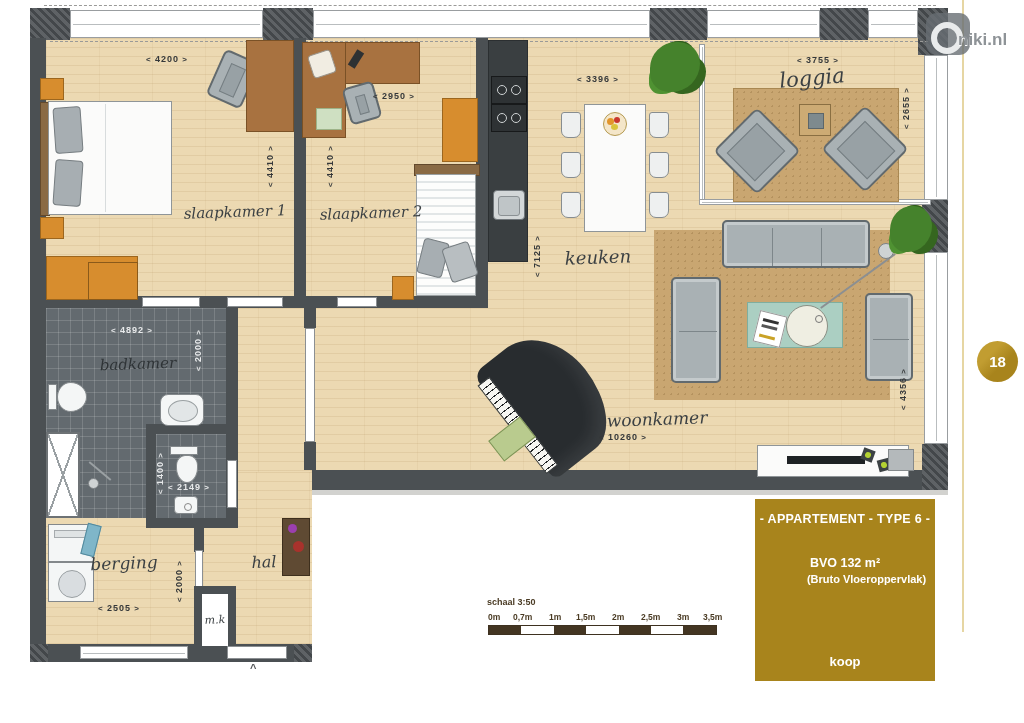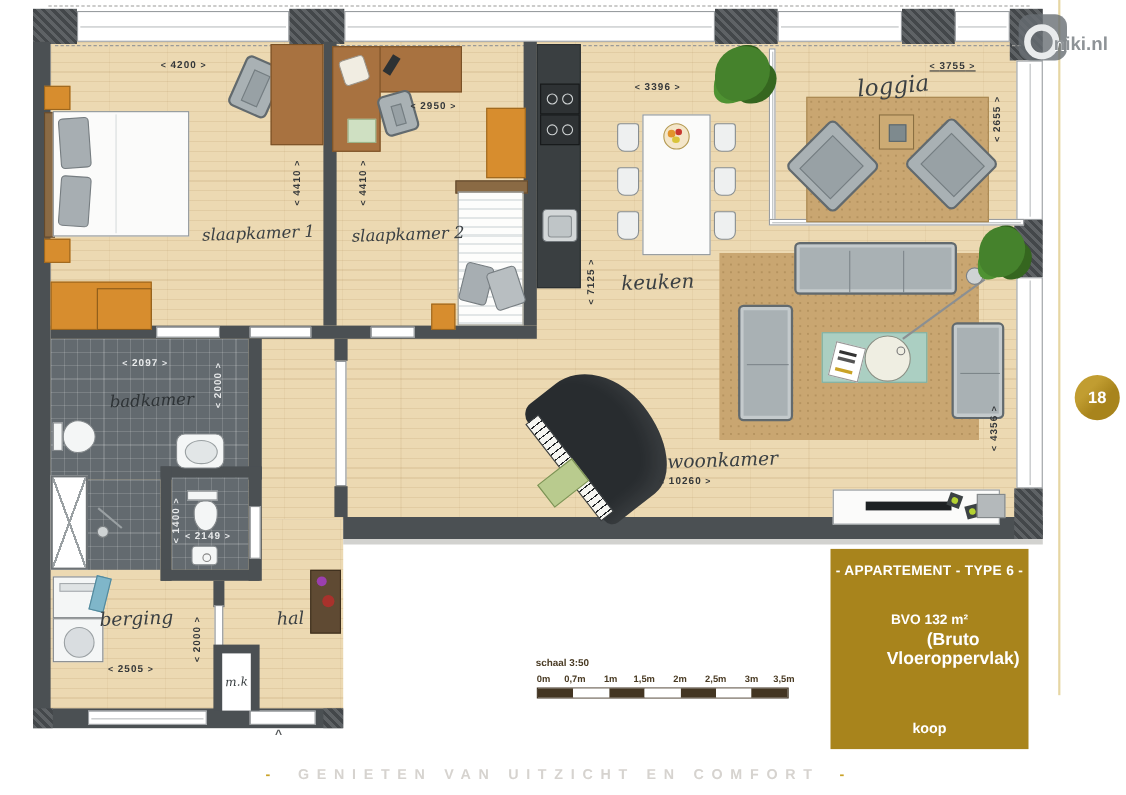--- a/index.html
+++ b/index.html
@@ -261,40 +261,40 @@
   <div class="roomlabel" style="left:124px;top:563px;font-size:17px;">berging</div>
   <div class="roomlabel" style="left:264px;top:562px;font-size:16px;">hal</div>
   <div class="roomlabel" style="left:215px;top:620px;font-size:11px;">m.k</div>
 
   <div class="dim" style="left:167px;top:59px;">4200</div>
   <div class="dim v" style="left:270px;top:166px;">4410</div>
   <div class="dim" style="left:394px;top:96px;">2950</div>
   <div class="dim v" style="left:330px;top:166px;">4410</div>
   <div class="dim" style="left:598px;top:79px;">3396</div>
   <div class="dim v" style="left:537px;top:256px;">7125</div>
-  <div class="dim" style="left:866px;top:60px;text-decoration:underline;">3755</div>
+  <div class="dim" style="left:818px;top:60px;">3755</div>
   <div class="dim v" style="left:906px;top:108px;">2655</div>
-  <div class="dim" style="left:132px;top:330px;color:#e8eaeb;">2097</div>
+  <div class="dim" style="left:132px;top:330px;color:#e8eaeb;">4892</div>
   <div class="dim v" style="left:198px;top:350px;color:#e8eaeb;">2000</div>
   <div class="dim v" style="left:160px;top:473px;color:#e8eaeb;">1400</div>
   <div class="dim" style="left:189px;top:487px;color:#e8eaeb;">2149</div>
   <div class="dim" style="left:119px;top:608px;">2505</div>
   <div class="dim v" style="left:179px;top:581px;">2000</div>
   <div class="dim" style="left:623px;top:437px;">10260</div>
   <div class="dim v" style="left:903px;top:389px;">4356</div>
 
   <div class="abs goldline" style="left:962px;top:0;width:2px;height:632px;"></div>
   <div class="abs logo-glyph" style="left:926px;top:13px;width:44px;height:42px;"></div>
   <div class="abs" style="left:958px;top:30px;font-size:17px;font-weight:bold;color:#8e9397;text-shadow:0 1px 0 #fff;">niki.nl</div>
   <div class="abs badge" style="left:977px;top:341px;width:41px;height:41px;font-size:15px;">18</div>
 
   <div class="abs infobox" style="left:755px;top:499px;width:180px;height:182px;">
     <div style="margin-top:13px;font-size:12.5px;font-weight:bold;letter-spacing:.3px;">- APPARTEMENT -  TYPE 6 -</div>
     <div style="margin-top:30px;font-size:12.5px;font-weight:bold;">BVO 132 m²</div>
-    <div style="margin-top:3px;font-size:16px;font-weight:bold;margin-left:43px;">(Bruto Vloeroppervlak)</div>
+    <div style="margin-top:3px;font-size:11px;font-weight:bold;margin-left:43px;">(Bruto Vloeroppervlak)</div>
     <div class="abs" style="left:0;right:0;bottom:12px;font-size:13px;font-weight:bold;">koop</div>
   </div>
 
   <div class="abs" style="left:487px;top:597px;width:240px;height:40px;">
     <div style="font-size:9px;font-weight:bold;color:#4a3b24;">schaal 3:50</div>
     <div class="abs" style="left:0;top:15px;width:240px;height:10px;">
       <span class="scale-tick" style="left:1px;">0m</span>
       <span class="scale-tick" style="left:26px;">0,7m</span>
       <span class="scale-tick" style="left:62px;">1m</span>
       <span class="scale-tick" style="left:89px;">1,5m</span>
@@ -307,17 +307,14 @@
       <div class="scale-seg" style="width:32.4px;background:#433522;"></div>
       <div class="scale-seg" style="width:32.4px;background:#ffffff;"></div>
       <div class="scale-seg" style="width:32.4px;background:#433522;"></div>
       <div class="scale-seg" style="width:32.4px;background:#ffffff;"></div>
       <div class="scale-seg" style="width:32.4px;background:#433522;"></div>
       <div class="scale-seg" style="width:32.4px;background:#ffffff;"></div>
       <div class="scale-seg" style="width:32.4px;background:#433522;"></div>
     </div>
   </div>
 
-  <div class="tagline" style="left:208px;top:696px;width:600px;">
-    <span class="d">-</span><span>GENIETEN VAN UITZICHT EN COMFORT</span><span class="d">-</span>
-  </div>
 
 </div>
 
 </body></html>

